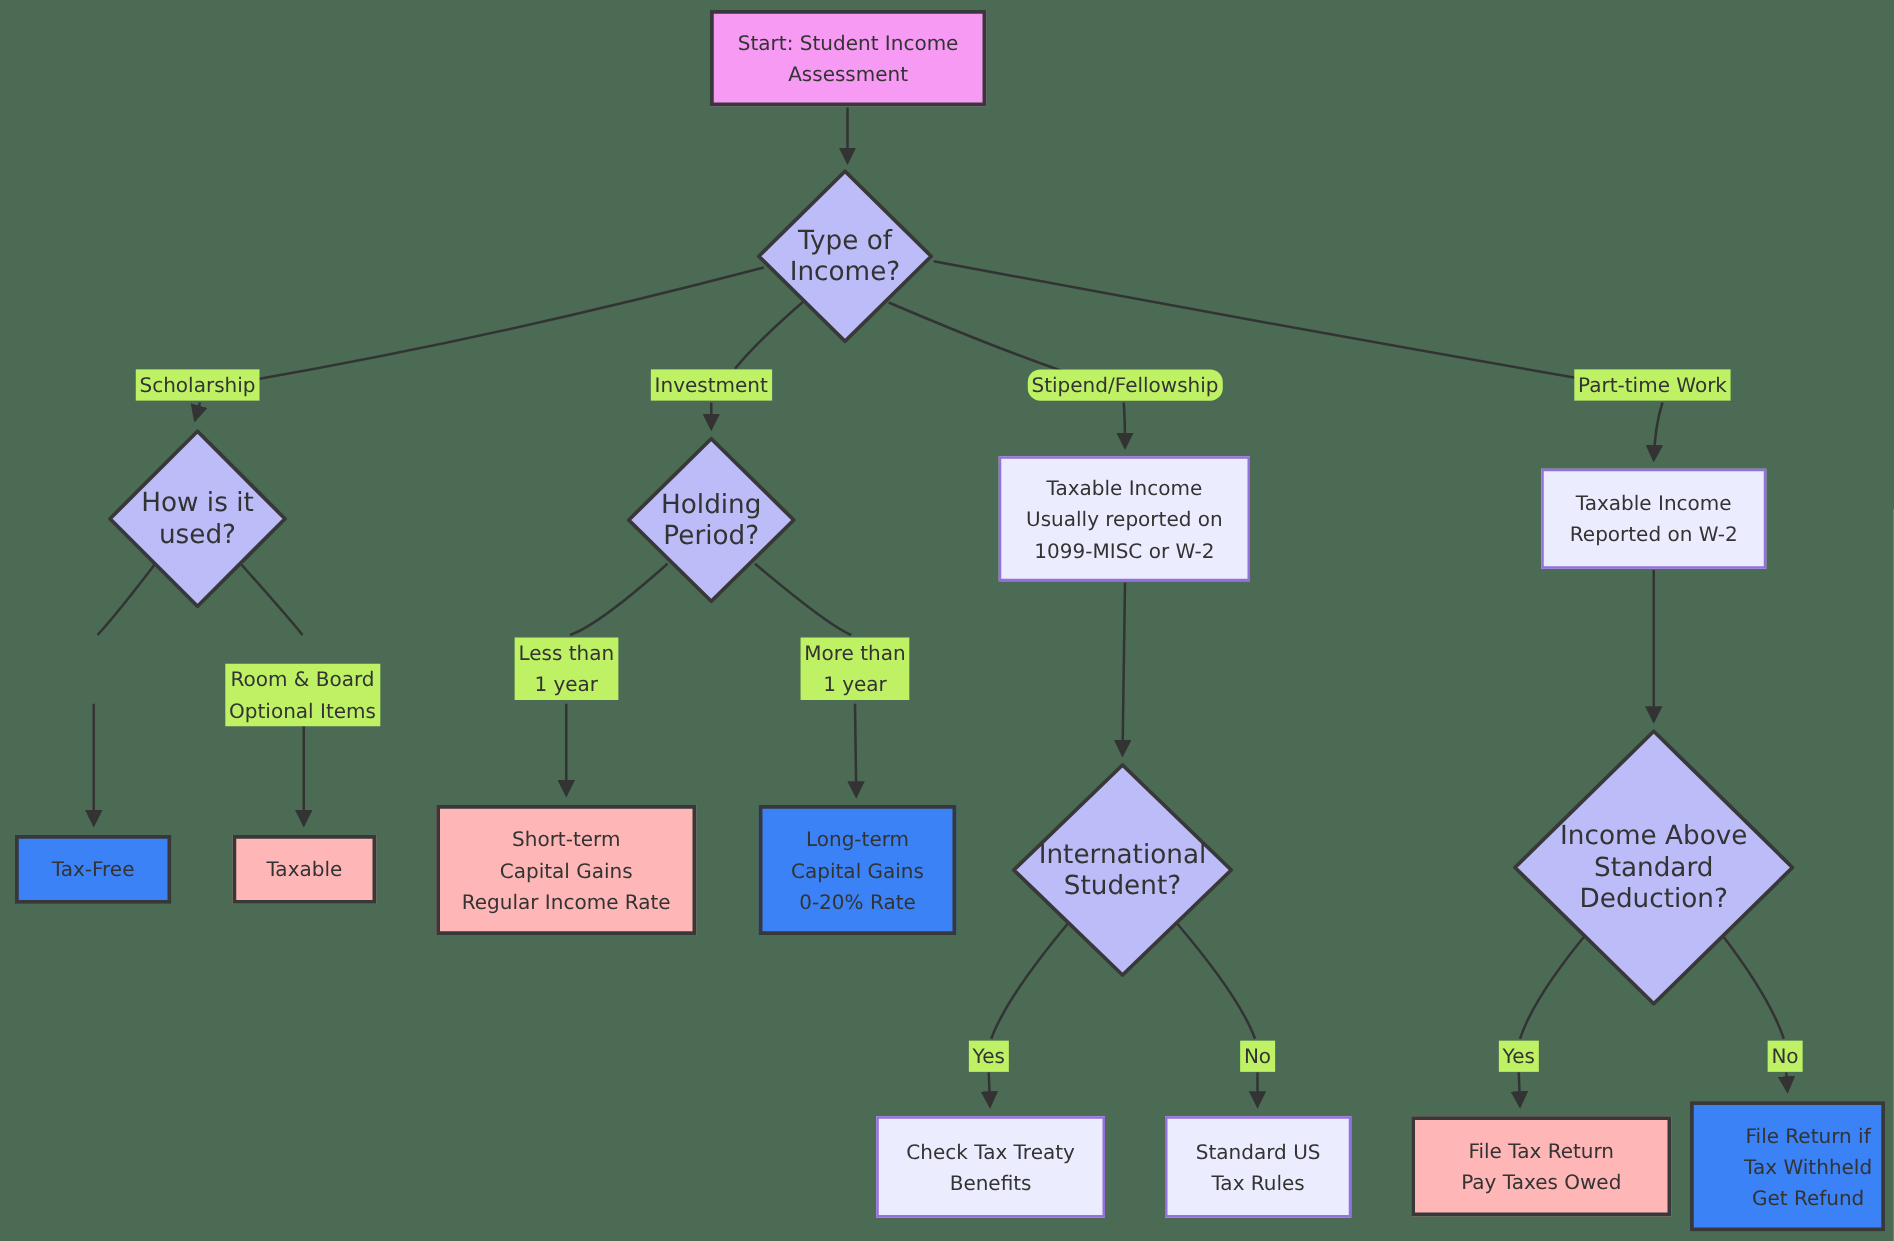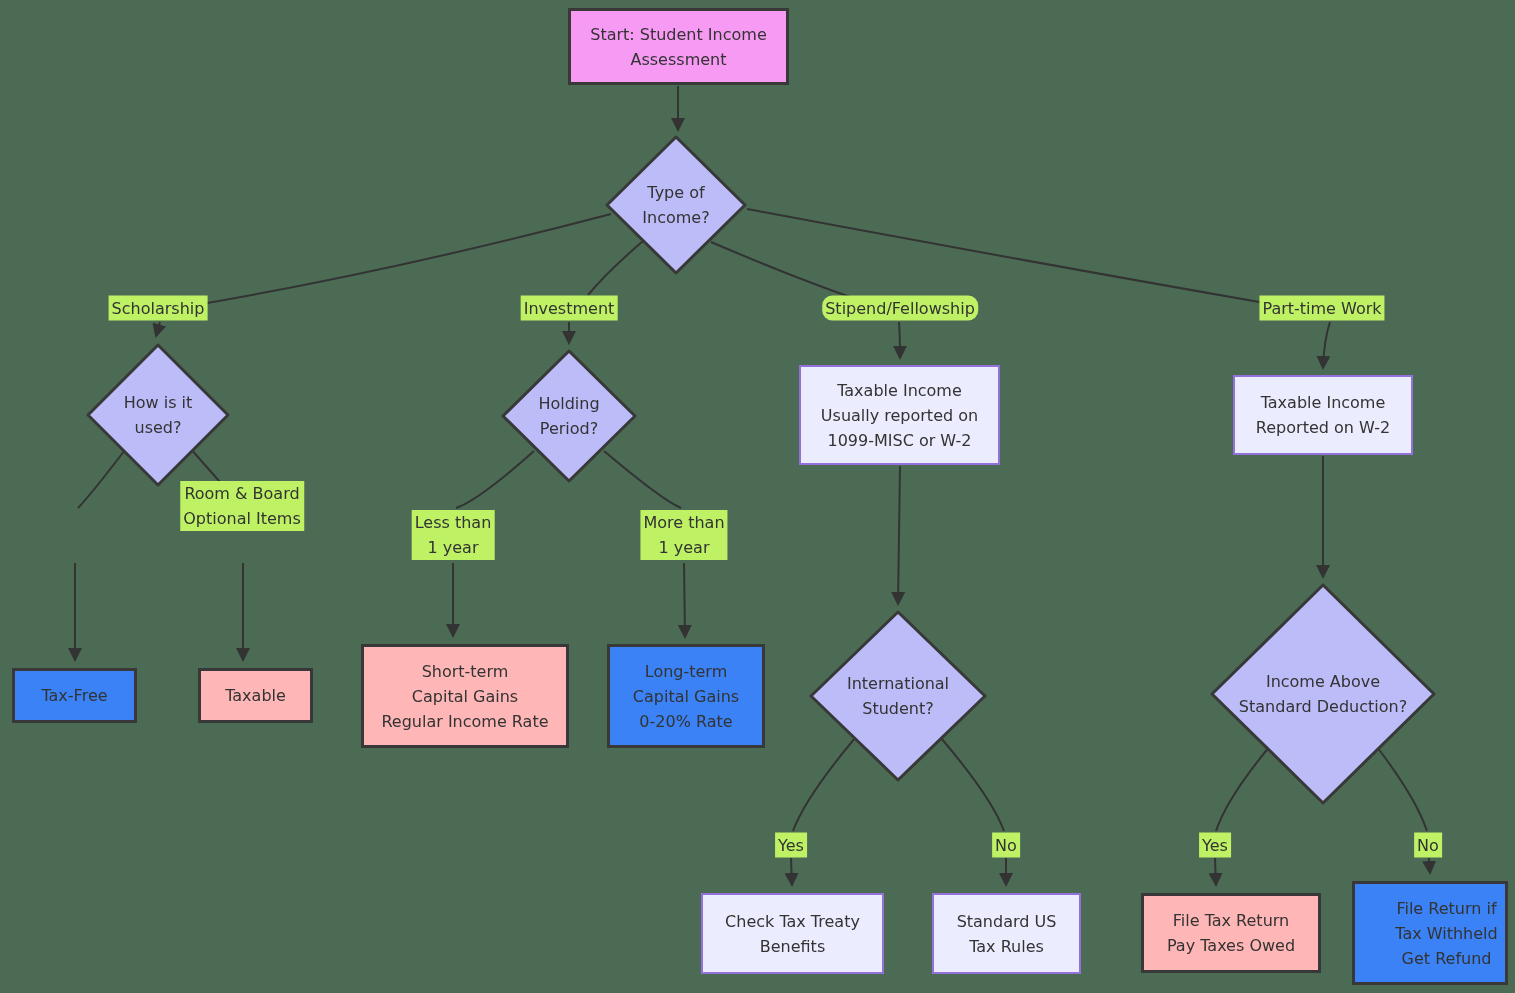--- a/index.html
+++ b/index.html
@@ -35,27 +35,27 @@
     font-size: 16px;
     line-height: 25px;
     color: #333333;
   }
   .node .txt { white-space: pre-line; }
   .b-dark   { border: 3px solid #383838; }
   .b-purple { border: 2px solid #9370db; }
   .f-start    { background: #f79af3; }
   .f-default  { background: #ececff; }
   .f-green    { background: #3b82f6; }
-  .f-pink     { background: #ffb6b6; margin-left: 12px; }
+  .f-pink     { background: #ffb6b6; }
   .diamond-label {
     position: absolute;
     transform: translate(-50%, -50%);
     text-align: center;
     white-space: pre-line;
-    font-size: 16px;
+    font-size: 21px;
     line-height: 25px;
     color: #333333;
     pointer-events: none;
   }
   .edge-label {
     position: absolute;
     transform: translate(-50%, -50%);
     background: #bef264;
     padding: 0px 3px;
     text-align: center;
@@ -169,21 +169,21 @@
   <div class="node b-purple f-default" style="left:701px; top:893px; width:183px; height:81px;">
     <span class="txt">Check Tax Treaty
 Benefits</span>
   </div>
 
   <div class="node b-purple f-default" style="left:932px; top:893px; width:149px; height:81px;">
     <span class="txt">Standard US
 Tax Rules</span>
   </div>
 
-  <div class="node b-dark f-pink" style="left:1129px; top:893px; width:180px; height:80px;">
+  <div class="node b-dark f-pink" style="left:1129px; top:893px; width:208px; height:80px;">
     <span class="txt">File Tax Return
 Pay Taxes Owed</span>
   </div>
 
   <div class="node b-dark f-green" style="left:1352px; top:881px; width:156px; height:104px;padding-left:33px;">
     <span class="txt">File Return if
 Tax Withheld
 Get Refund</span>
   </div>
 
@@ -195,21 +195,21 @@
 Period?</div>
   <div class="diamond-label" style="left:898px; top:696px;">International
 Student?</div>
   <div class="diamond-label" style="left:1323px; top:694px;">Income Above
 Standard Deduction?</div>
 
   <div class="edge-label" style="left:158px; top:308px;">Scholarship</div>
   <div class="edge-label" style="left:569px; top:308px;">Investment</div>
   <div class="edge-label" style="left:900px; top:308px;border-radius:10px;">Stipend/Fellowship</div>
   <div class="edge-label" style="left:1322px; top:308px;">Part-time Work</div>
-  <div class="edge-label" style="left:242px; top:506px;">Room &amp; Board
+  <div class="edge-label" style="left:242px; top:556px;">Room &amp; Board
 Optional Items</div>
   <div class="edge-label" style="left:453px; top:535px;">Less than
 1 year</div>
   <div class="edge-label" style="left:684px; top:535px;">More than
 1 year</div>
   <div class="edge-label" style="left:791px; top:845px;">Yes</div>
   <div class="edge-label" style="left:1006px; top:845px;">No</div>
   <div class="edge-label" style="left:1215px; top:845px;">Yes</div>
   <div class="edge-label" style="left:1428px; top:845px;">No</div>
 

